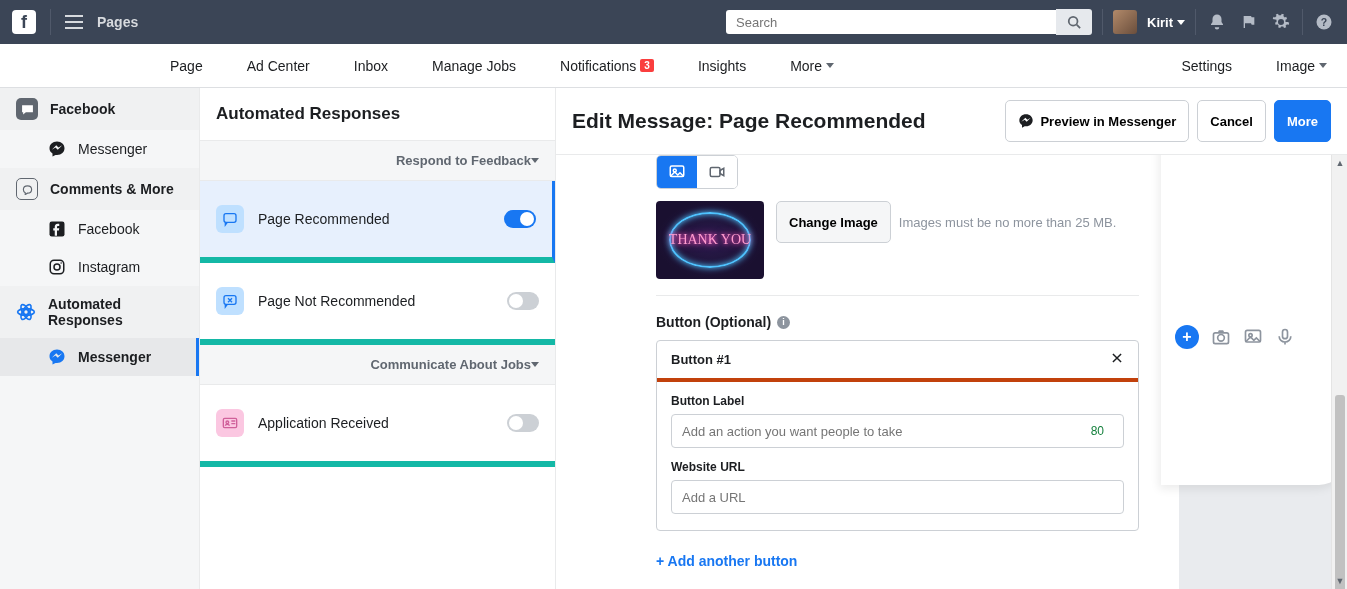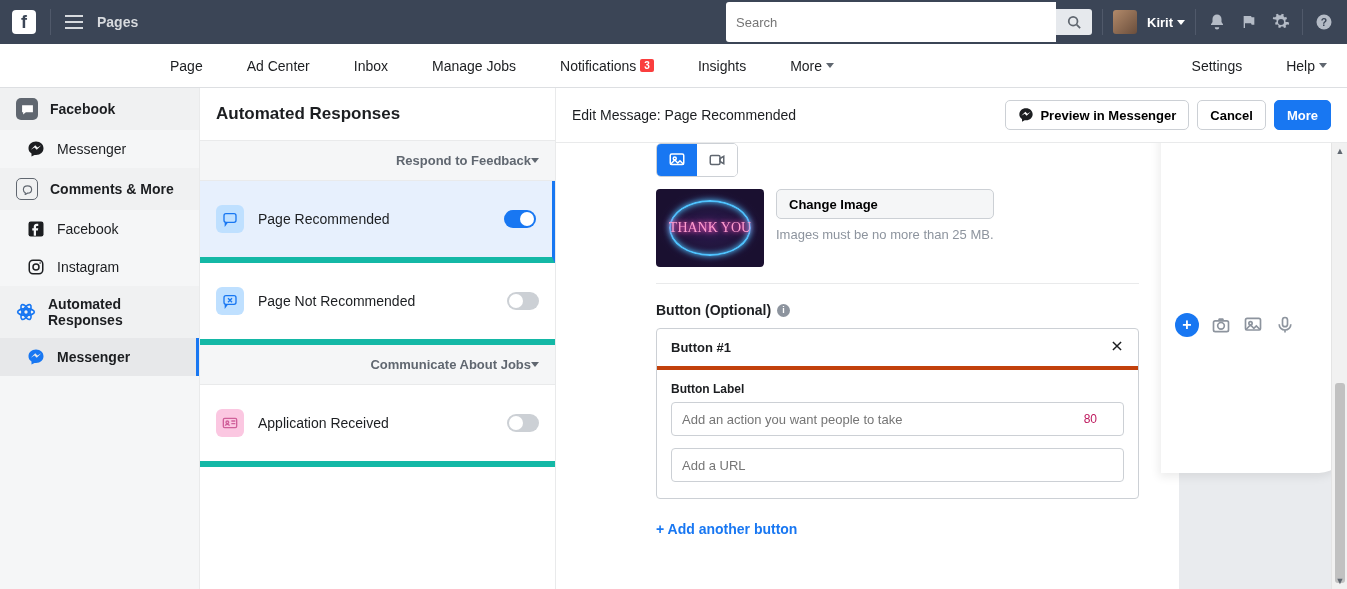--- a/index.html
+++ b/index.html
@@ -7,40 +7,40 @@
 
 
 .topbar { height: 44px; background: #3b4556; display: flex; align-items: center; justify-content: space-between; padding: 0 12px; }
 .topbar-left { display: flex; align-items: center; gap: 14px; }
 .fb-logo { width: 24px; height: 24px; background: #fff; border-radius: 4px; display: flex; align-items: center; justify-content: center; color: #3b4556; font-weight: bold; font-size: 18px; }
 .tb-sep { width: 1px; height: 26px; background: #50596a; }
 .hamburger svg { display: block; }
 .tb-title { color: #d7dade; font-size: 14px; font-weight: 600; }
 .topbar-right { display: flex; align-items: center; gap: 10px; }
 .search-wrap { display: flex; align-items: center; }
-.search-input { width: 330px; height: 40px; border: none; border-radius: 3px 0 0 3px; padding: 0 10px; background: #fff; font-size: 13px; color: #333; }
+.search-input { width: 330px; height: 24px; border: none; border-radius: 3px 0 0 3px; padding: 0 10px; background: #fff; font-size: 13px; color: #333; }
 .search-btn { width: 36px; height: 26px; border: none; background: #e6e9ed; border-radius: 0 3px 3px 0; cursor: pointer; display: flex; align-items: center; justify-content: center; }
 .avatar { width: 24px; height: 24px; border-radius: 3px; background: linear-gradient(135deg,#b28a6a,#6a4e3c); }
 .user-name { color: #fff; font-size: 13px; font-weight: 600; display: flex; align-items: center; gap: 4px; }
 .tb-icon { width: 22px; display: flex; justify-content: center; }
 
 
 .subnav { height: 44px; border-bottom: 1px solid #dddfe2; display: flex; align-items: center; justify-content: space-between; padding: 0 20px 0 170px; background: #fff; }
 .subnav-left, .subnav-right { display: flex; align-items: center; gap: 44px; }
 .subnav a { color: #1c1e21; text-decoration: none; font-size: 14px; display: flex; align-items: center; gap: 4px; cursor: pointer; }
 .badge { background: #fa3e3e; color: #fff; font-size: 10px; font-weight: 600; padding: 1px 4px; border-radius: 2px; }
 .caret-dn { width: 0; height: 0; border-left: 4px solid transparent; border-right: 4px solid transparent; border-top: 5px solid #606770; display: inline-block; }
 
 
 .content { display: flex; height: calc(589px - 88px); }
 
 
 .sidebar { width: 200px; background: #f5f6f7; border-right: 1px solid #e9eaeb; }
 .sb-item { display: flex; align-items: center; gap: 12px; padding: 10px 16px; color: #1c1e21; font-size: 14px; cursor: pointer; }
-.sb-item.sub { padding-left: 27px; }
+.sb-item.sub { padding-left: 48px; }
 .sb-item .ico-sq { width: 22px; height: 22px; border-radius: 5px; background: #606770; display: flex; align-items: center; justify-content: center; }
 .sb-item.group-head { font-weight: 600; background: #f0f1f2; }
 .sb-item.active-blue { font-weight: 600; }
 .sb-item.active-blue .ico-sq { background: #1877f2; }
 .sb-item.selected-sub { background: #e7e8ea; border-right: 3px solid #1877f2; font-weight: 600; }
 
 
 .midcol { width: 356px; border-right: 1px solid #e9eaeb; background: #fff; display: flex; flex-direction: column; }
 .mid-head { padding: 16px 16px; font-size: 17px; font-weight: 700; border-bottom: 1px solid #e9eaeb; }
 .mid-section-title { display: flex; align-items: center; justify-content: flex-end; padding: 12px 16px; font-size: 13px; color: #606770; background: #f5f6f7; border-bottom: 1px solid #e9eaeb; cursor: pointer; font-weight: 600; }
@@ -51,45 +51,45 @@
 .ico-blue { background: #bfe0ff; color: #1877f2; }
 .ico-pink { background: #fbc7e1; color: #d0609a; }
 .toggle { width: 32px; height: 18px; border-radius: 9px; background: #ccd0d5; position: relative; }
 .toggle::after { content: ""; position: absolute; width: 14px; height: 14px; background: #fff; border-radius: 50%; top: 2px; left: 2px; transition: left .1s; }
 .toggle.on { background: #1877f2; }
 .toggle.on::after { left: 16px; }
 
 
 .editor { flex: 1; display: flex; flex-direction: column; position: relative; }
 .ed-head { display: flex; align-items: center; justify-content: space-between; padding: 12px 16px; border-bottom: 1px solid #e9eaeb; }
-.ed-title { font-size: 14px; font-weight: 400; }
+.ed-title { font-size: 21px; font-weight: 700; }
 .ed-actions { display: flex; gap: 8px; }
-.btn { height: 30px; border-radius: 5px; border: 1px solid #ccd0d5; background: #f5f6f7; font-size: 13px; font-weight: 600; padding: 0 12px; cursor: pointer; display: flex; align-items: center; gap: 6px; }
+.btn { height: 42px; border-radius: 5px; border: 1px solid #ccd0d5; background: #f5f6f7; font-size: 13px; font-weight: 600; padding: 0 12px; cursor: pointer; display: flex; align-items: center; gap: 6px; }
 .btn.primary { background: #1877f2; color: #fff; border-color: #1877f2; }
 .btn.plain { background: #fff; }
 .ed-body { flex: 1; overflow: hidden; display: flex; }
 .form-area { flex: 1; padding: 0 40px 0 100px; overflow: auto; }
 .media-tabs { display: inline-flex; border: 1px solid #ccd0d5; border-radius: 5px; overflow: hidden; margin-bottom: 12px; }
 .media-tab { width: 40px; height: 32px; display: flex; align-items: center; justify-content: center; background: #fff; cursor: pointer; }
 .media-tab.active { background: #1877f2; color: #fff; }
 .thumb-row { display: flex; align-items: flex-start; gap: 12px; padding-bottom: 16px; border-bottom: 1px solid #e9eaeb; }
 .thumb { width: 108px; height: 78px; border-radius: 4px; background: radial-gradient(ellipse at center,#2a1b4d 0%,#1a1030 70%); position: relative; overflow: hidden; display:flex; align-items:center; justify-content:center; }
 .thumb .neon { position: relative; font-family: 'Brush Script MT', cursive; font-size: 14px; color:#ff9ccf; text-shadow:0 0 4px #ff4fbf,0 0 8px #ff4fbf; text-align:center; line-height:1; }
 .thumb::before { content:""; position:absolute; width: 78px; height: 52px; border:2px solid #4fc3ff; border-radius: 50%; box-shadow:0 0 6px #4fc3ff,inset 0 0 6px #4fc3ff; }
-.thumb-side { display: flex; flex-direction: column; gap: 8px; }
+.thumb-side { display: flex; flex-direction: row; gap: 8px; align-items: center; }
 .hint { font-size: 13px; color: #8d949e; }
 .sec-label { font-size: 14px; font-weight: 700; margin: 18px 0 10px; display: flex; align-items: center; gap: 6px; }
 .info-ico { width: 13px; height: 13px; border-radius: 50%; background: #8d949e; color: #fff; font-size: 9px; display: inline-flex; align-items: center; justify-content: center; }
 .card { border: 1px solid #ccd0d5; border-radius: 4px; }
 .card-head { display: flex; align-items: center; justify-content: space-between; padding: 10px 14px; border-bottom: 4px solid #c2410c; font-weight: 600; font-size: 13px; }
 .card-body { padding: 12px 14px 16px; }
 .field-label { font-size: 12px; font-weight: 600; margin-bottom: 6px; }
 .input-wrap { position: relative; margin-bottom: 12px; }
 .txt { width: 100%; height: 34px; border: 1px solid #ccd0d5; border-radius: 4px; padding: 0 40px 0 10px; font-size: 13px; }
-.counter { position: absolute; right: 27px; top: 50%; transform: translateY(-50%); font-size: 12px; color: #be185d; }
+.counter { position: absolute; right: 20px; top: 50%; transform: translateY(-50%); font-size: 12px; color: #15803d; }
 .add-more { color: #1877f2; font-weight: 600; font-size: 14px; margin-top: 22px; cursor: pointer; }
 
 
 .preview-slice { width: 168px; position: relative; background: #e9ebee; }
 .phone-edge { position: absolute; left: -18px; top: -40px; width: 186px; height: 370px; background: #fff; border-radius: 0 0 28px 0; box-shadow: -2px 4px 10px rgba(0,0,0,.08); }
 .composer { position: absolute; left: 14px; top: 210px; display: flex; align-items: center; gap: 12px; }
 .comp-plus { width: 24px; height: 24px; border-radius: 50%; background: #1877f2; color: #fff; display: flex; align-items: center; justify-content: center; font-size: 16px; font-weight: bold; }
 .comp-ico { color: #8d949e; display:flex; }
 .scrollbar-faux { position: absolute; right: 0; top: 0; width: 16px; height: 100%; background: #f1f1f1; border-left: 1px solid #e4e4e4; }
 .scroll-up, .scroll-dn { position: absolute; width: 16px; height: 16px; display: flex; align-items: center; justify-content: center; font-size: 9px; color: #606770; }
@@ -164,21 +164,21 @@
       </a>
     <a>Insights</a>
     <a>
         <span>More</span> 
         <span class="caret-dn"></span>
       </a>
   </div>
   <div class="subnav-right">
     <a>Settings</a>
     <a>
-        <span>Help</span> 
+        <span>Image</span> 
         <span class="caret-dn"></span>
       </a>
   </div>
 </div>
 
 <div class="content">
   <div class="sidebar">
     <div class="sb-item group-head">
       <span class="ico-sq">
           <svg width="13" height="13" viewBox="0 0 24 24" fill="#fff">
@@ -335,20 +335,21 @@
             <span><svg width="14" height="14" viewBox="0 0 24 24" stroke="#1c1e21" stroke-width="2.5">
                   <path d="M5 5l14 14M19 5L5 19"></path>
                 </svg></span>
           </div>
           <div class="card-body">
             <div class="field-label">Button Label</div>
             <div class="input-wrap">
               <input class="txt" placeholder="Add an action you want people to take" style="">
               <span class="counter">80</span>
             </div>
+            <div class="field-label">Website URL</div>
             <div class="input-wrap" style="margin-bottom:0">
               <input class="txt" placeholder="Add a URL" style="">
             </div>
           </div>
         </div>
         <div class="add-more">+ Add another button</div>
       </div>
 
       <div class="preview-slice">
         <div class="phone-edge">

